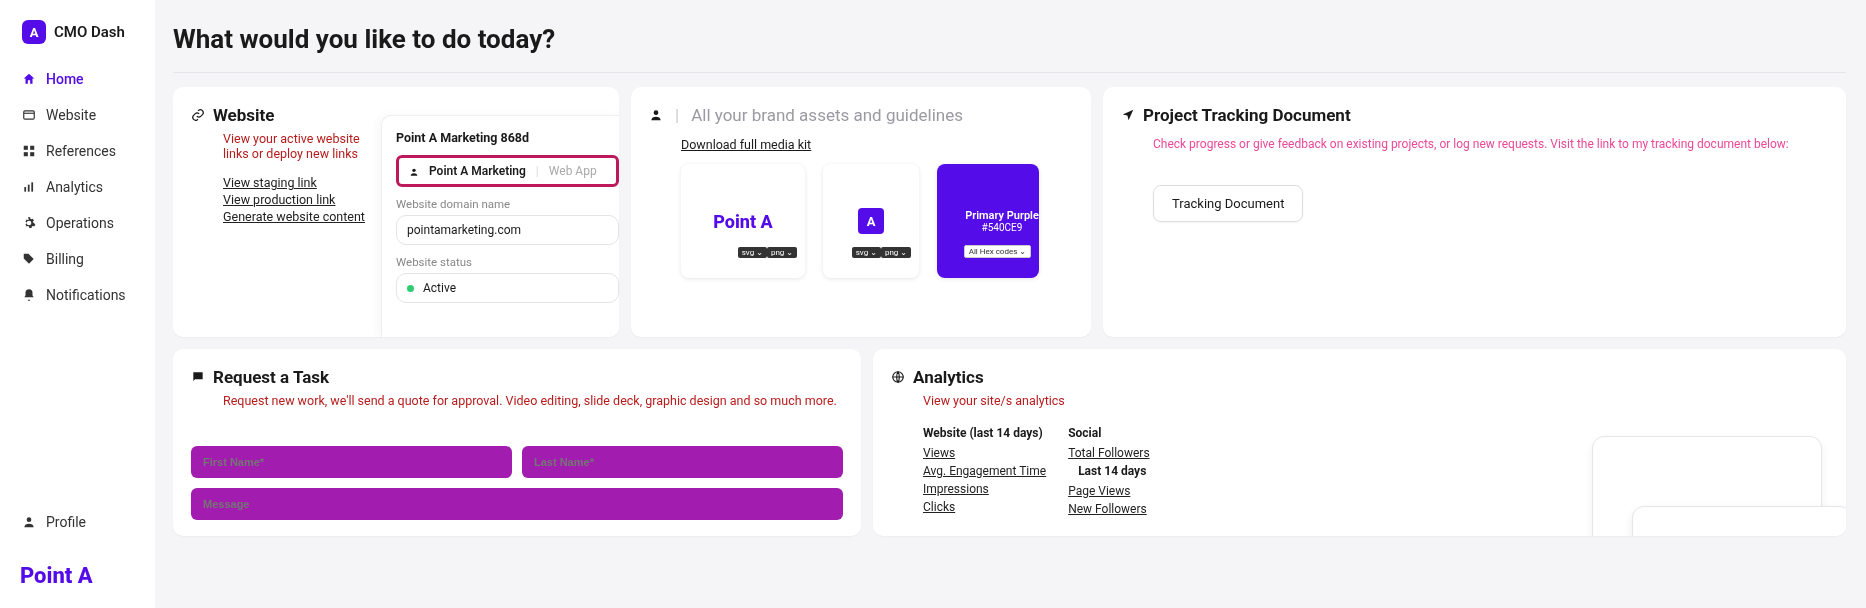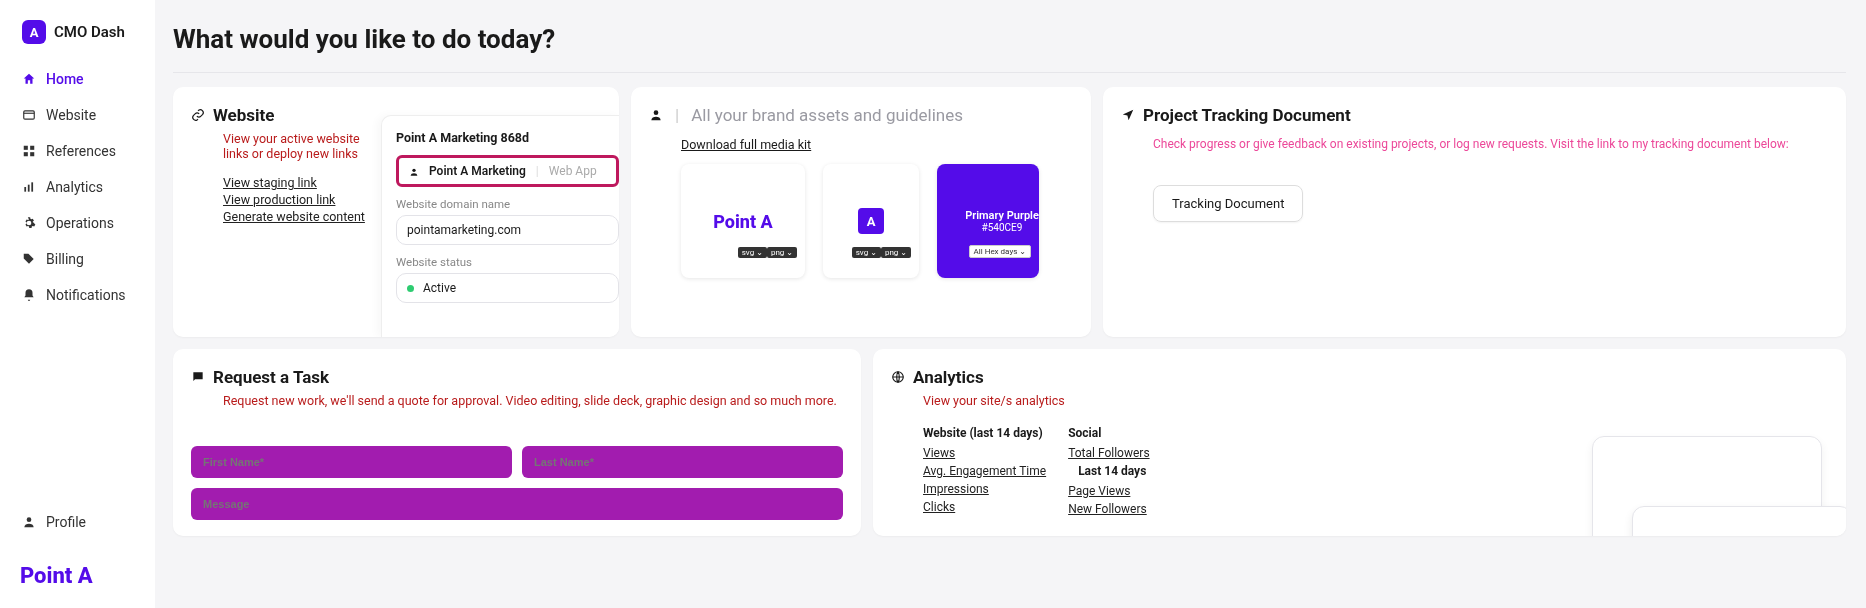--- a/index.html
+++ b/index.html
@@ -279,21 +279,21 @@
           <div class="asset-sq">A</div>
           <div class="asset-badges">
             <span class="badge-b"><span>svg</span> ⌄</span>
             <span class="badge-b"><span>png</span> ⌄</span>
           </div>
         </div>
         <div class="asset-tile purple">
           <span class="asset-ptxt">Primary Purple</span>
           <span class="asset-phex">#540CE9</span>
           <div class="asset-badges">
-            <span class="badge-b allhex"><span>All Hex days</span> ⌄</span>
+            <span class="badge-b allhex"><span>All Hex codes</span> ⌄</span>
           </div>
         </div>
       </div>
     </section>
 
     <section class="card" style="height:250px;">
       <div class="card-head">
         <span class="hico">
             <svg viewBox="0 0 24 24" fill="currentColor">
               <path d="M3 11l18-8-8 18-2-8z"></path>

